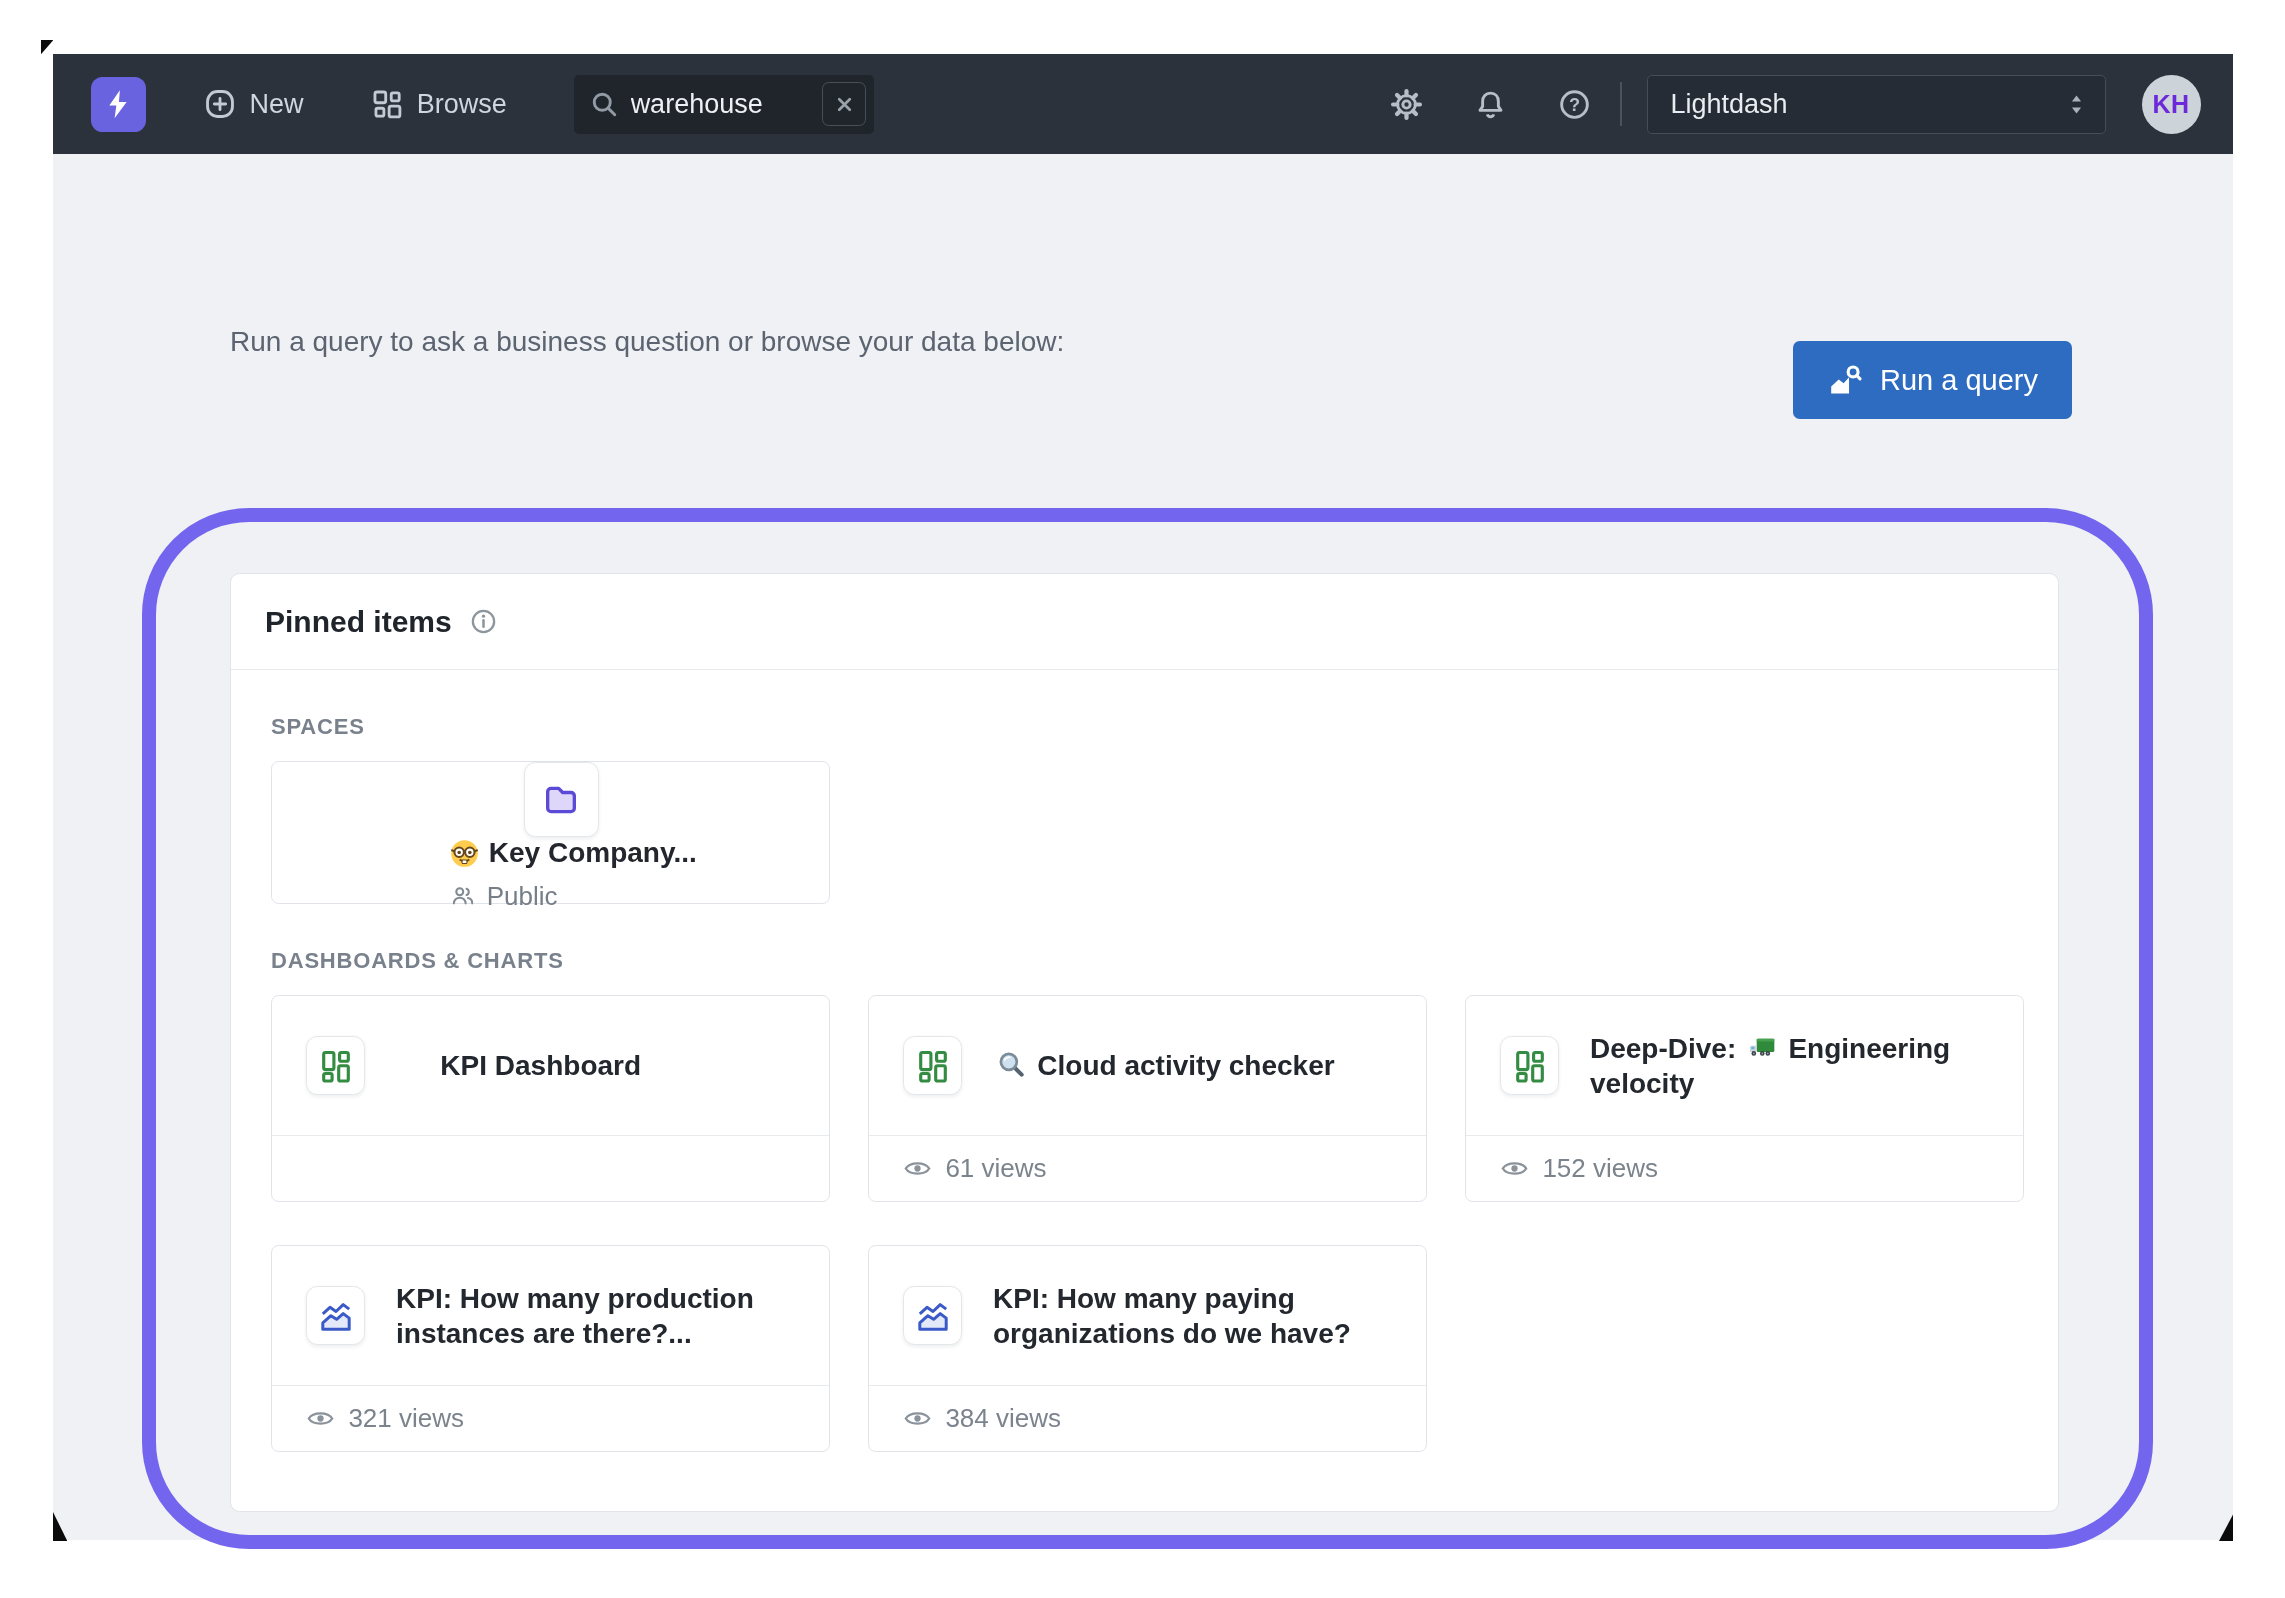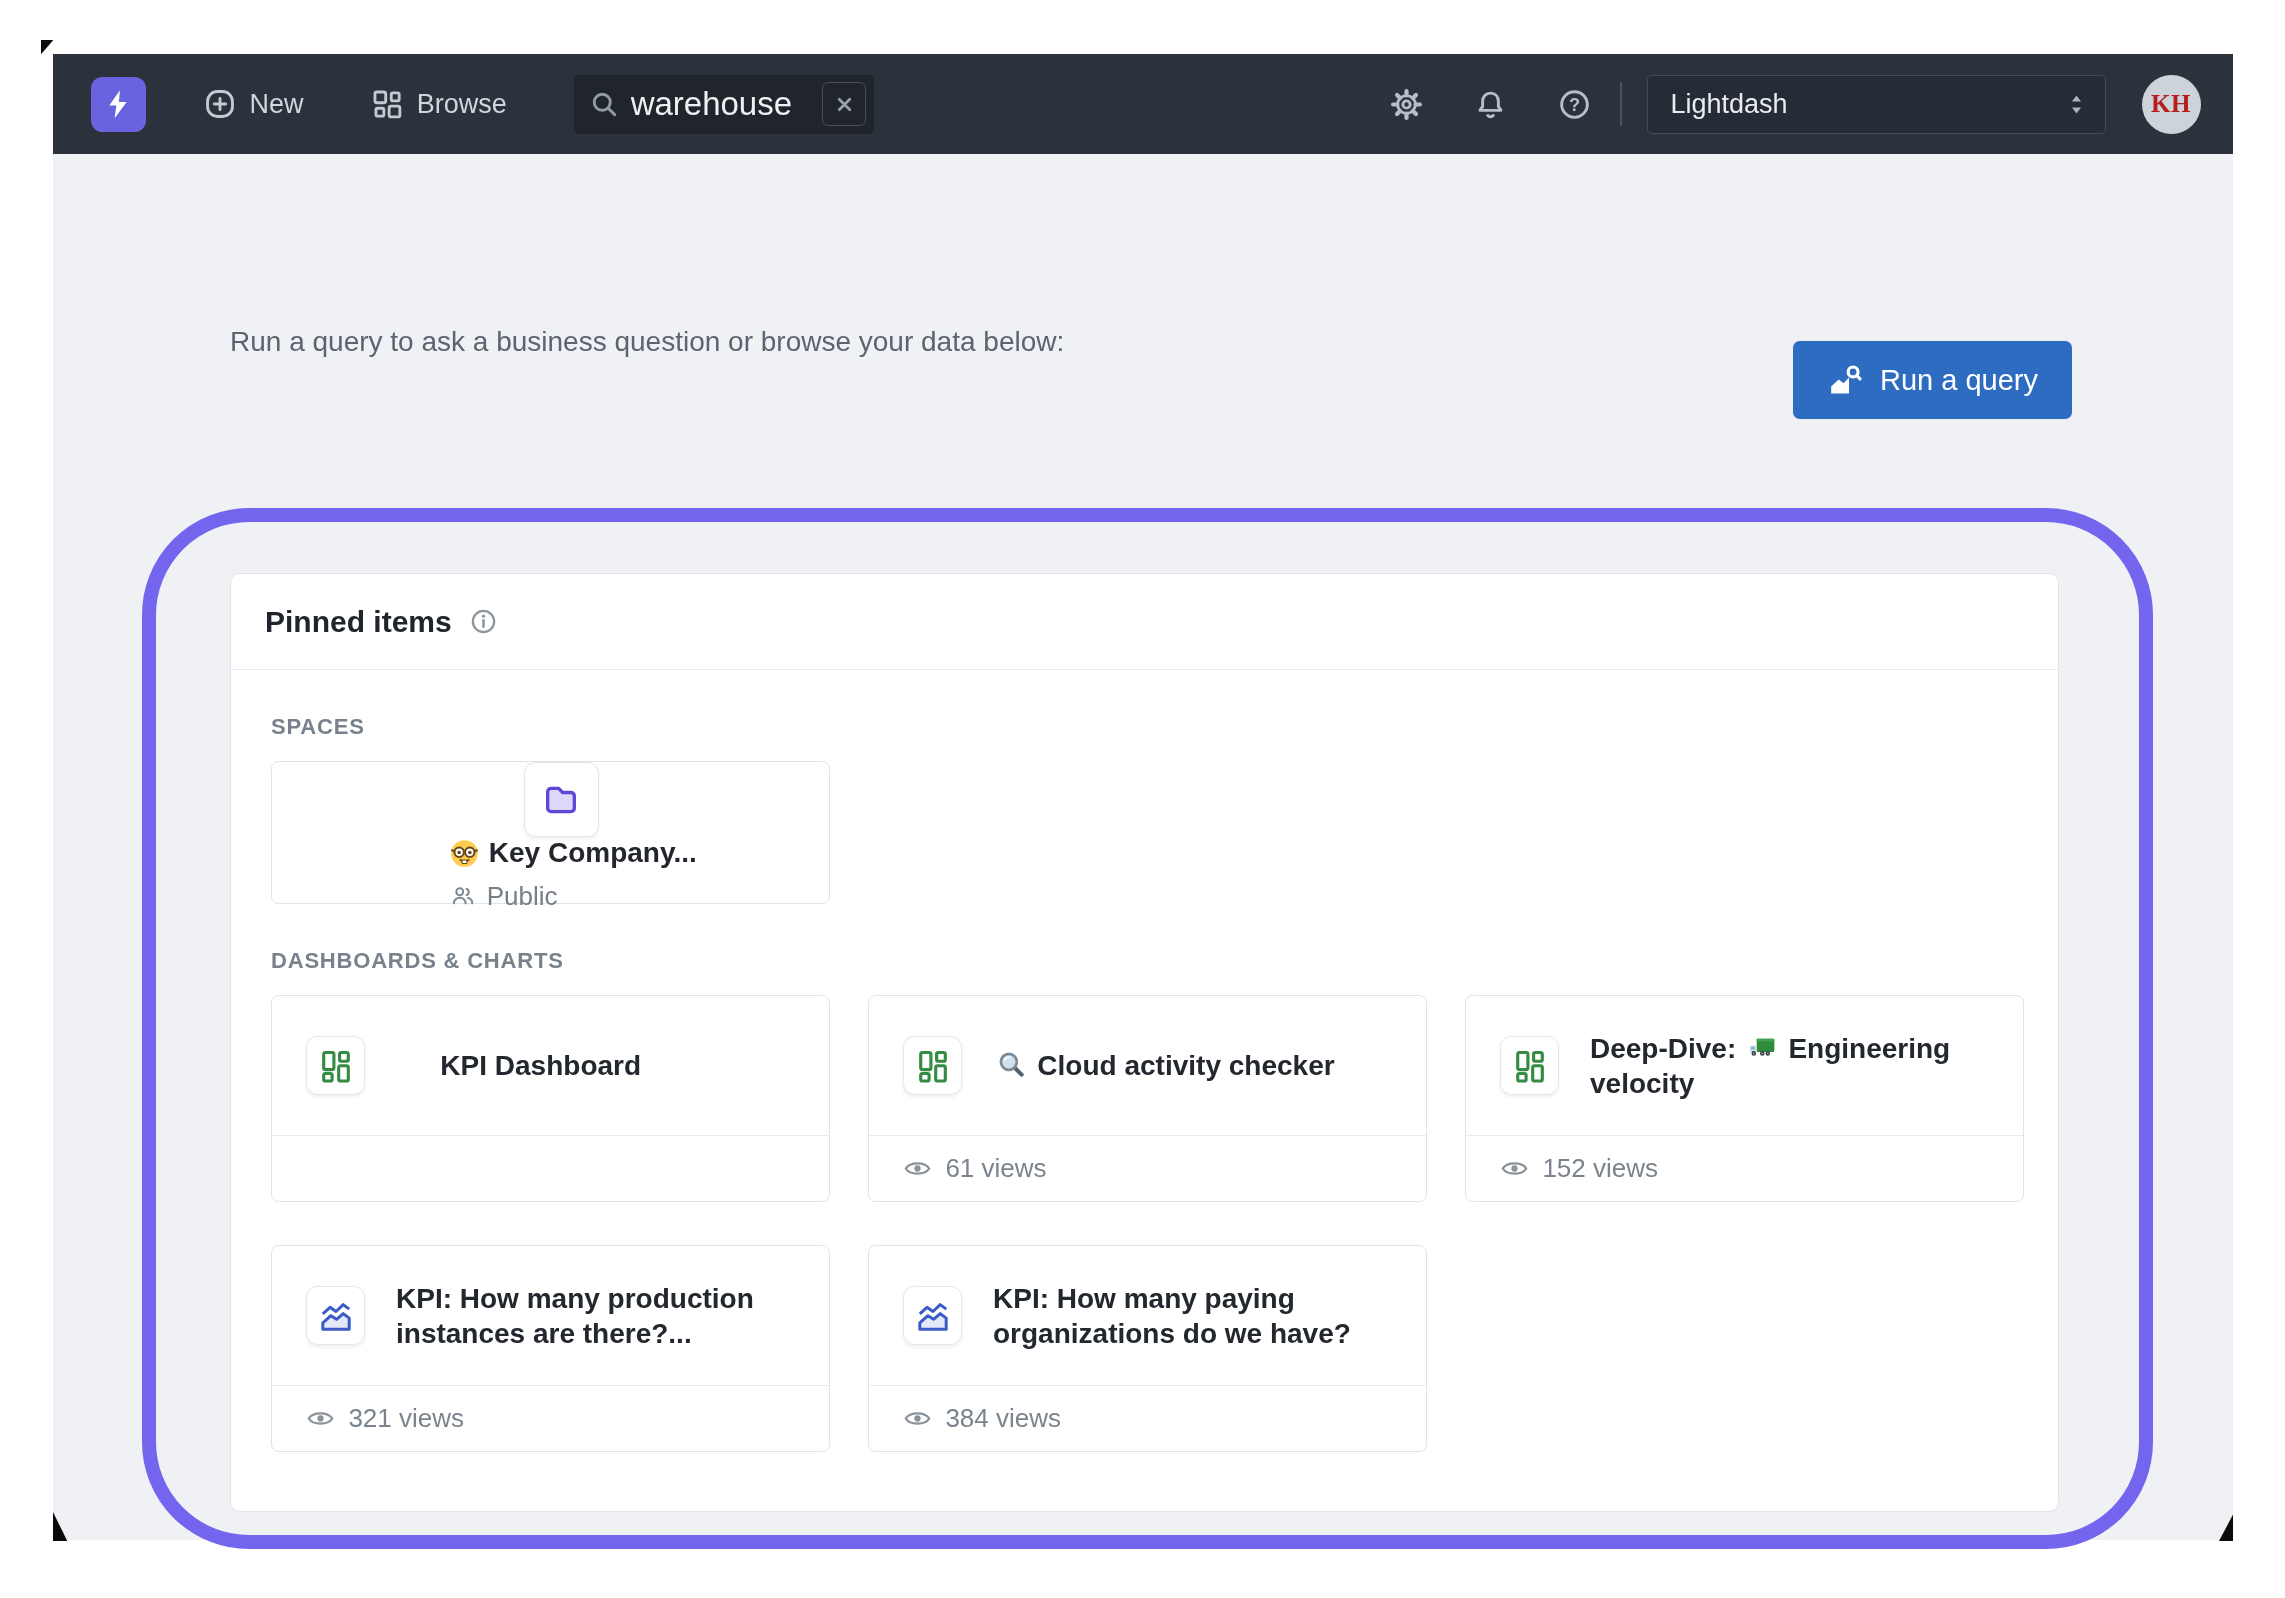--- a/index.html
+++ b/index.html
@@ -11,28 +11,28 @@
   .corner { position:absolute; background:#0b0b0b; z-index:50; }
   .c-tl { left:41px; top:40px; width:12.4px; height:14.3px; clip-path:polygon(0 0,100% 0,0 100%); }
   .c-bl { left:53px; top:1512px; width:14.3px; height:29px; clip-path:polygon(0 0,100% 100%,0 100%); }
   .c-br { left:2219px; top:1514px; width:14.3px; height:27px; clip-path:polygon(100% 0,100% 100%,0 100%); }
 
   
   .navbar { height:100px; background:#2c323b; display:flex; align-items:center; padding:0 32.5px 0 38px; position:relative; z-index:5; }
   .logo { width:55px; height:55px; border-radius:11.5px; background:#6a63e0; display:flex; align-items:center; justify-content:center; margin-right:57px; flex:0 0 auto; }
   .nav-item { display:flex; align-items:center; gap:12.4px; color:#d0d6dd; font-size:27px; margin-right:67px; cursor:pointer; }
   .searchbox { display:flex; align-items:center; width:300px; height:59px; background:#20252c; border-radius:4.8px; padding:0 7.6px 0 15.3px; gap:11.5px; }
-  .searchbox input { flex:1; min-width:0; background:transparent; border:none; outline:none; color:#eef1f4; font-size:33px; font-family:"Liberation Sans",sans-serif; }
+  .searchbox input { flex:1; min-width:0; background:transparent; border:none; outline:none; color:#eef1f4; font-size:27px; font-family:"Liberation Sans",sans-serif; }
   .clear-btn { width:44px; height:44px; border:1.9px solid #474f59; border-radius:6.7px; background:transparent; display:flex; align-items:center; justify-content:center; cursor:pointer; flex:0 0 auto; }
   .nav-spacer { flex:1; }
   .icon-btn { width:36px; height:36px; display:flex; align-items:center; justify-content:center; margin-left:48px; cursor:pointer; }
   .nav-divider { width:1.9px; height:44px; background:#4a525c; margin:0 25px 0 27px; }
   .project-select { width:459px; height:59px; background:#262c35; border:1.4px solid #454d57; border-radius:4.8px; display:flex; align-items:center; padding:0 13.4px 0 23px; color:#e9edf1; font-size:27px; cursor:pointer; }
   .project-select .sel-label { flex:1; }
-  .avatar { width:59px; height:59px; border-radius:50%; background:#ccd4d9; color:#b91c1c; font-size:25px; font-weight:bold; display:flex; align-items:center; justify-content:center; margin-left:36px; cursor:pointer; letter-spacing:0.5px;font-family:Liberation Serif, serif; }
+  .avatar { width:59px; height:59px; border-radius:50%; background:#ccd4d9; color:#6d28d9; font-size:25px; font-weight:bold; display:flex; align-items:center; justify-content:center; margin-left:36px; cursor:pointer; letter-spacing:0.5px; }
 
   
   .hero { display:flex; justify-content:space-between; align-items:flex-start; padding:145px 161px 0 177px; }
   .welcome-title { font-size:44px; font-weight:bold; color:#1c2127; display:flex; align-items:center; gap:15.3px; letter-spacing:-0.3px; }
   .welcome-sub { margin-top:27px; font-size:28px; color:#5b6470; }
   .run-query-btn { margin-top:42px; height:78px; padding:0 34px; background:#2d6cc1; border:none; border-radius:6.7px; color:#ffffff; font-size:29px; font-family:"Liberation Sans",sans-serif; display:flex; align-items:center; gap:17px; cursor:pointer; }
 
   
   .purple-ring { position:absolute; left:89px; top:454px; width:2011px; height:1041px; border:14.3px solid #7365ee; border-radius:107px; pointer-events:none; z-index:10; }
   .pinned-card { position:absolute; left:177px; top:519px; width:1829px; height:939px; background:#ffffff; border:1.4px solid #e1e5e9; border-radius:9.6px; z-index:4; }

